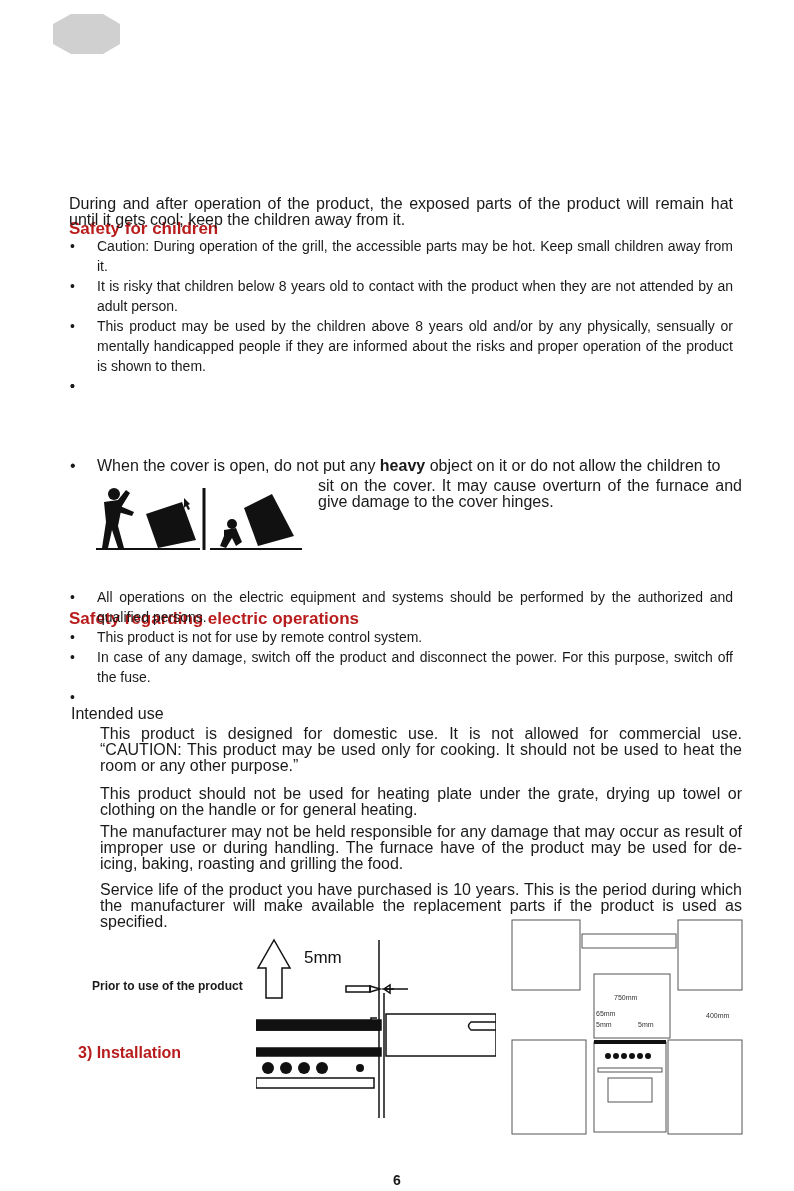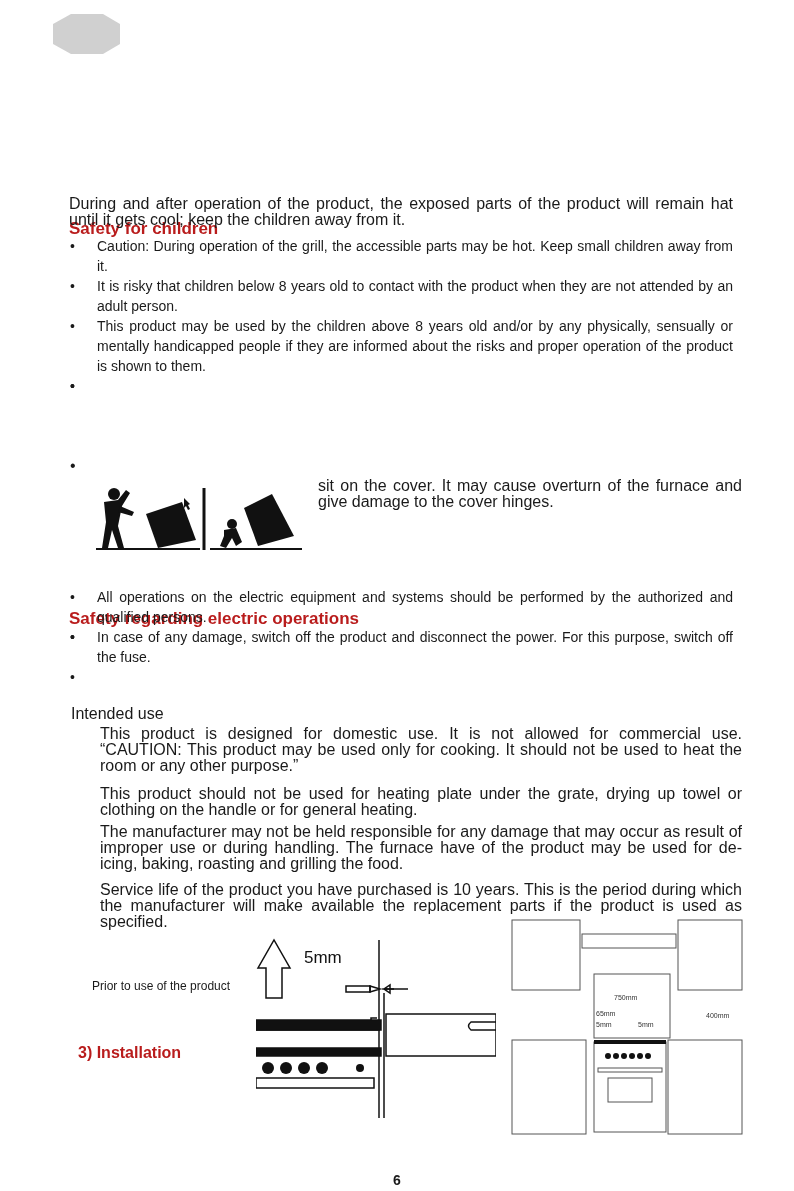--- a/index.html
+++ b/index.html
@@ -28,20 +28,23 @@
 <ul class="bl" style="left:69px; top:236px; width:664px;">
   <li><span class="dot">•</span><span>Caution: During operation of the grill, the accessible parts may be hot. Keep small children away from it.</span></li>
   <li><span class="dot">•</span><span>It is risky that children below 8 years old to contact with the product when they are not attended by an adult person.</span></li>
   <li><span class="dot">•</span><span>This product may be used by the children above 8 years old and/or by any physically, sensually or mentally handicapped people if they are informed about the risks and proper operation of the product is shown to them.</span></li>
   <li><span class="dot">•</span></li>
   <li><span class="dot">•</span></li>
 </ul>
 
 <div class="p" style="left:69px; top:458px; width:672px; text-align:left;">
   <span style="position:absolute; left:1px;">•</span>
+  <span style="padding-left:28px; white-space:nowrap;">
+    <span>When the cover is open, do not put any </span><b>heavy</b><span> object on it or do not allow the children to</span>
+  </span>
 </div>
 <div class="p" style="left:318px; top:478px; width:424px; text-align:justify;">sit on the cover. It may cause overturn of the furnace and give damage to the cover hinges.</div>
 
 <svg class="pic" style="left:96px; top:486px;" width="210" height="66" viewBox="0 0 210 66">
   <g fill="#111">
     <circle cx="18" cy="8" r="6"></circle>
     <path d="M8 16 L22 14 L30 4 L34 7 L26 20 L22 40 L28 62 L22 62 L16 44 L12 62 L6 62 L10 36 Z"></path>
     <path d="M24 20 L38 26 L36 30 L22 26 Z"></path>
   </g>
   <polygon points="50,28 86,16 100,54 62,62" fill="#111"></polygon>
@@ -52,33 +55,33 @@
     <circle cx="136" cy="38" r="5"></circle>
     <path d="M128 44 L140 42 L146 56 L140 60 L136 52 L130 62 L124 60 L128 50 Z"></path>
   </g>
   <polygon points="148,22 176,8 198,50 162,60" fill="#111"></polygon>
   <line x1="114" y1="63" x2="206" y2="63" stroke="#111" stroke-width="2"></line>
 </svg>
 
 <div class="h" style="left:69px; top:561px;">Safety regarding electric operations</div>
 <ul class="bl" style="left:69px; top:587px; width:664px;">
   <li><span class="dot">•</span><span>All operations on the electric equipment and systems should be performed by the authorized and qualified persons.</span></li>
-  <li><span class="dot">•</span></li>
+  <li><span class="dot">•</span><span>This product is not for use by remote control system.</span></li>
   <li><span class="dot">•</span><span>In case of any damage, switch off the product and disconnect the power. For this purpose, switch off the fuse.</span></li>
   <li><span class="dot">•</span></li>
 </ul>
 
 <div class="p" style="left:71px; top:706px;">Intended use</div>
 <div class="p" style="left:100px; top:726px; width:642px;">This product is designed for domestic use. It is not allowed for commercial use. “CAUTION: This product may be used only for cooking. It should not be used to heat the room or any other purpose.”</div>
 <div class="p" style="left:100px; top:786px; width:642px;">This product should not be used for heating plate under the grate, drying up towel or clothing on the handle or for general heating.</div>
 <div class="p" style="left:100px; top:824px; width:642px;">The manufacturer may not be held responsible for any damage that may occur as result of improper use or during handling. The furnace have of the product may be used for de-icing, baking, roasting and grilling the food.</div>
 <div class="p" style="left:100px; top:882px; width:642px;">Service life of the product you have purchased is 10 years. This is the period during which the manufacturer will make available the replacement parts if the product is used as specified.</div>
 
 <div class="h" style="left:78px; top:996px; font-size:16px;">3) Installation</div>
-<div style="position:absolute; left:92px; top:979px; font-weight:normal; font-size:12px;">Prior to use of the product</div>
+<div style="position:absolute; left:92px; top:979px; font-weight:bold; font-size:12px;">Prior to use of the product</div>
 
 <svg class="pic" style="left:256px; top:938px;" width="240" height="180" viewBox="0 0 240 180">
   <g fill="none" stroke="#111" stroke-width="1.5">
     <polygon points="10,60 10,30 2,30 18,2 34,30 26,30 26,60"></polygon>
     <line x1="123" y1="2" x2="123" y2="195"></line>
     <line x1="0" y1="92" x2="124" y2="92"></line>
     <path d="M115 92 L115 80 L121 80"></path>
     <rect x="90" y="48" width="24" height="6"></rect>
     <polygon points="114,48 124,51 114,54"></polygon>
     <polygon points="138,51 128,51 134,47 134,55 128,51"></polygon>

